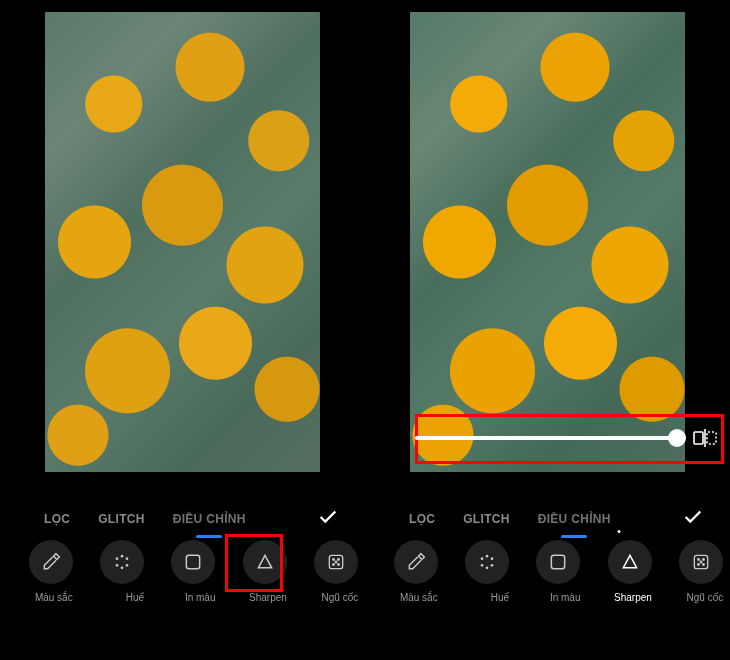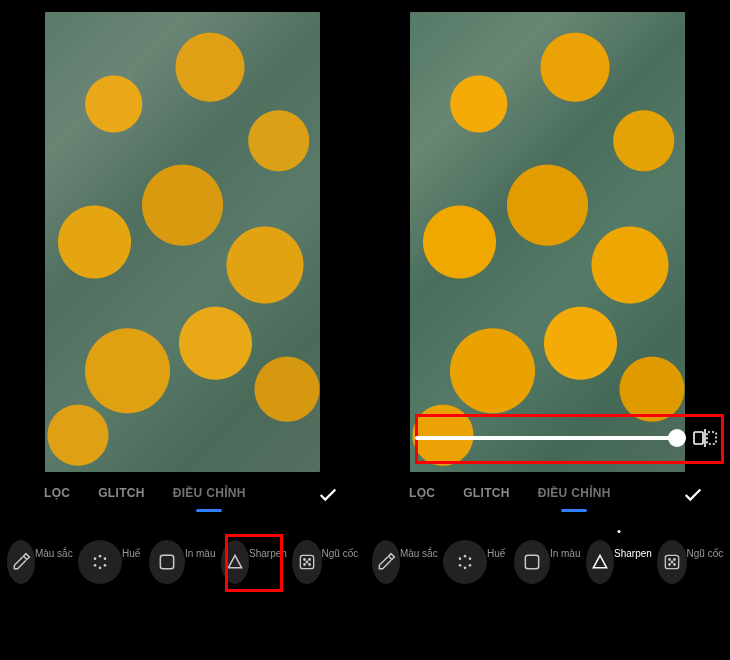--- a/index.html
+++ b/index.html
@@ -84,21 +84,21 @@
 .compare-icon {
   width: 26px;
   height: 20px;
   color: #fff;
   display: flex;
   align-items: center;
   justify-content: center;
 }
 .tabs-row {
   display: flex;
-  align-items: flex-start;
+  align-items: flex-end;
   height: 56px;
   padding: 0 18px 0 30px;
   gap: 0;
 }
 .tab {
   color: #8a8a8a;
   font-size: 12px;
   font-weight: 600;
   letter-spacing: 0.3px;
   padding: 8px 14px;
@@ -127,22 +127,22 @@
 .tools-row {
   display: flex;
   justify-content: space-around;
   align-items: flex-start;
   height: 110px;
   padding: 6px 4px 0 4px;
   position: relative;
 }
 .tool {
   display: flex;
-  flex-direction: row;
-  align-items: flex-start;
+  flex-direction: column;
+  align-items: flex-end;
   width: 66px;
   cursor: pointer;
   position: relative;
 }
 .tool-icon-circle {
   width: 44px;
   height: 44px;
   border-radius: 50%;
   background: #222;
   display: flex;

